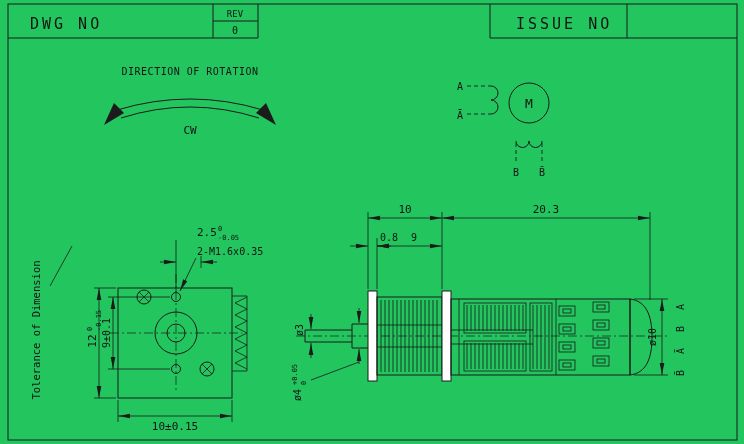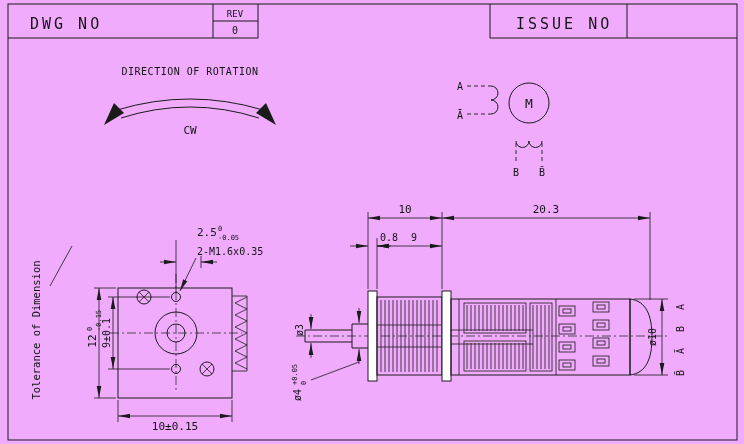--- a/index.html
+++ b/index.html
@@ -1,19 +1,19 @@
 <!DOCTYPE html>
 <html><head>
 <meta charset="utf-8">
 <style>
   html,body{margin:0;padding:0;background:#e8e8e8;}
   .sheet{
     position:relative;
     width:744px;height:444px;
-    background:#f0abfc;
+    background:#22c55e;
     font-family:"DejaVu Sans Mono", monospace;
     overflow:hidden;
   }
   svg{position:absolute;left:0;top:0;}
   svg text{fill:#141414;font-family:"DejaVu Sans Mono", monospace;}
   .ln{stroke:#1b1b1b;stroke-width:1;fill:none;}
   .lnthin{stroke:#1b1b1b;stroke-width:0.8;fill:none;}
   .dim{stroke:#1b1b1b;stroke-width:0.8;fill:none;}
   .cl{stroke:#1b1b1b;stroke-width:0.7;fill:none;stroke-dasharray:9 3 2 3;}
   .dash{stroke:#1b1b1b;stroke-width:0.9;fill:none;stroke-dasharray:4 3;}

